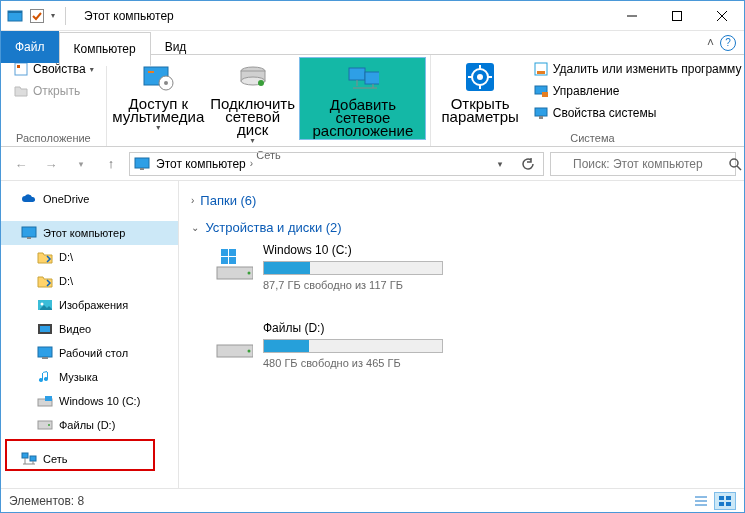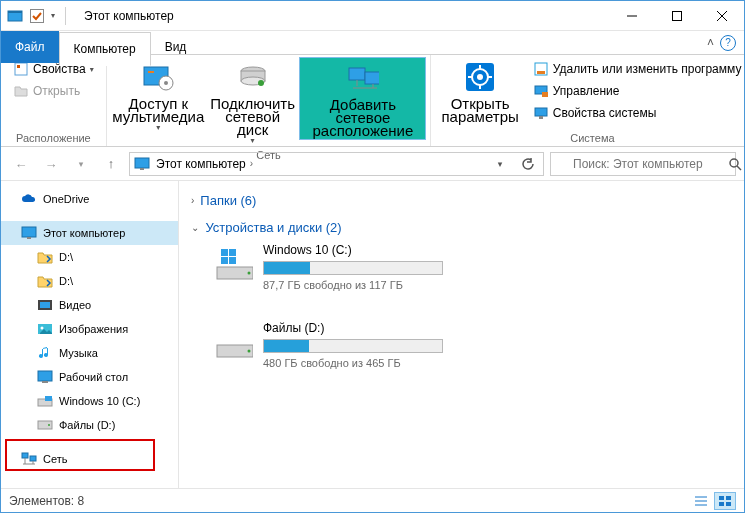--- a/index.html
+++ b/index.html
@@ -326,52 +326,52 @@
           <svg width="16" height="14">
             <path d="M1 3h5l1 2h8v8H1z" fill="#ffd36b" stroke="#caa43a"></path>
             <path d="M10 12l3-3-3-3" fill="none" stroke="#0a64c2" stroke-width="1.5"></path>
           </svg>
         </span>
       <span>D:\</span>
     </div>
     <div class="tree-item child">
       <span class="t-icon">
           <svg width="16" height="14">
-            <rect x="1" y="2" width="14" height="10" fill="#444"></rect>
-            <rect x="3" y="4" width="10" height="6" fill="#2e9fe6"></rect>
-          </svg>
-        </span>
-      <span>Видео</span>
-    </div>
-    <div class="tree-item child">
-      <span class="t-icon">
-          <svg width="16" height="14">
             <rect x="1" y="2" width="14" height="10" fill="#3bbdd8"></rect>
             <circle cx="5" cy="6" r="1.5" fill="#fff"></circle>
             <path d="M3 11l4-4 3 3 2-2 3 3v1H3z" fill="#1a8aa8"></path>
           </svg>
         </span>
       <span>Изображения</span>
     </div>
     <div class="tree-item child">
       <span class="t-icon">
+          <svg width="16" height="14">
+            <rect x="1" y="2" width="14" height="10" fill="#444"></rect>
+            <rect x="3" y="4" width="10" height="6" fill="#2e9fe6"></rect>
+          </svg>
+        </span>
+      <span>Видео</span>
+    </div>
+    <div class="tree-item child">
+      <span class="t-icon">
+          <svg width="16" height="14">
+            <rect x="1" y="1" width="14" height="10" fill="#2e9fe6" stroke="#1a6fa8"></rect>
+            <rect x="5" y="11" width="6" height="2" fill="#888"></rect>
+          </svg>
+        </span>
+      <span>Рабочий стол</span>
+    </div>
+    <div class="tree-item child">
+      <span class="t-icon">
           <svg width="14" height="16">
             <path d="M5 2v9a2 2 0 1 1-1-1.7V4l6-1v7a2 2 0 1 1-1-1.7V2l-4 1z" fill="#1fa0e8"></path>
           </svg>
         </span>
       <span>Музыка</span>
-    </div>
-    <div class="tree-item child">
-      <span class="t-icon">
-          <svg width="16" height="14">
-            <rect x="1" y="1" width="14" height="10" fill="#2e9fe6" stroke="#1a6fa8"></rect>
-            <rect x="5" y="11" width="6" height="2" fill="#888"></rect>
-          </svg>
-        </span>
-      <span>Рабочий стол</span>
     </div>
     <div class="tree-item child">
       <span class="t-icon">
           <svg width="16" height="12">
             <rect x="1" y="4" width="14" height="7" fill="#d5d5d5" stroke="#999"></rect>
             <rect x="8" y="1" width="7" height="5" fill="#2e9fe6"></rect>
           </svg>
         </span>
       <span>Windows 10 (C:)</span>
     </div>

